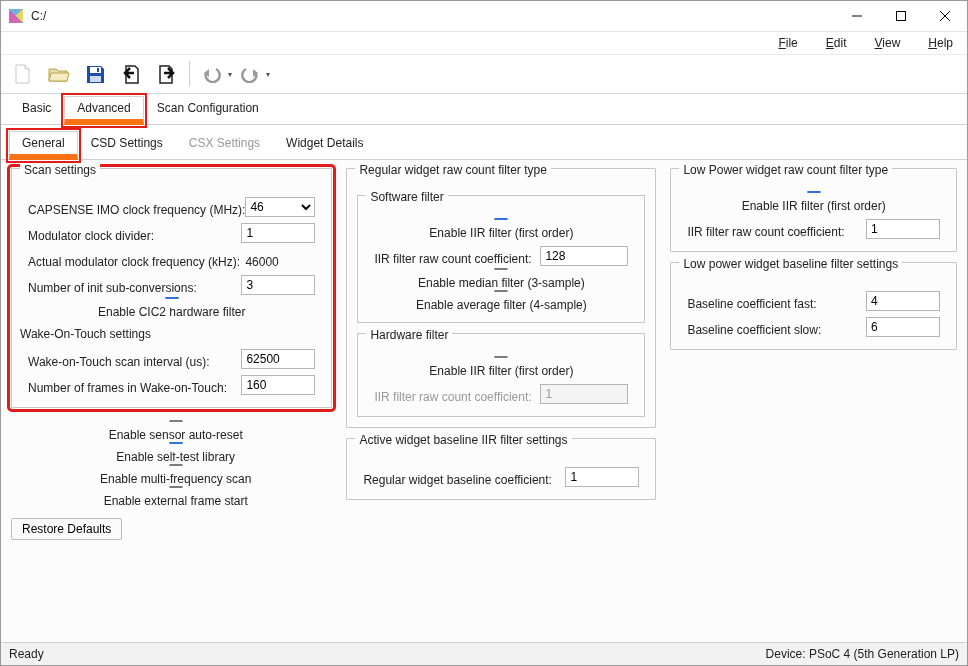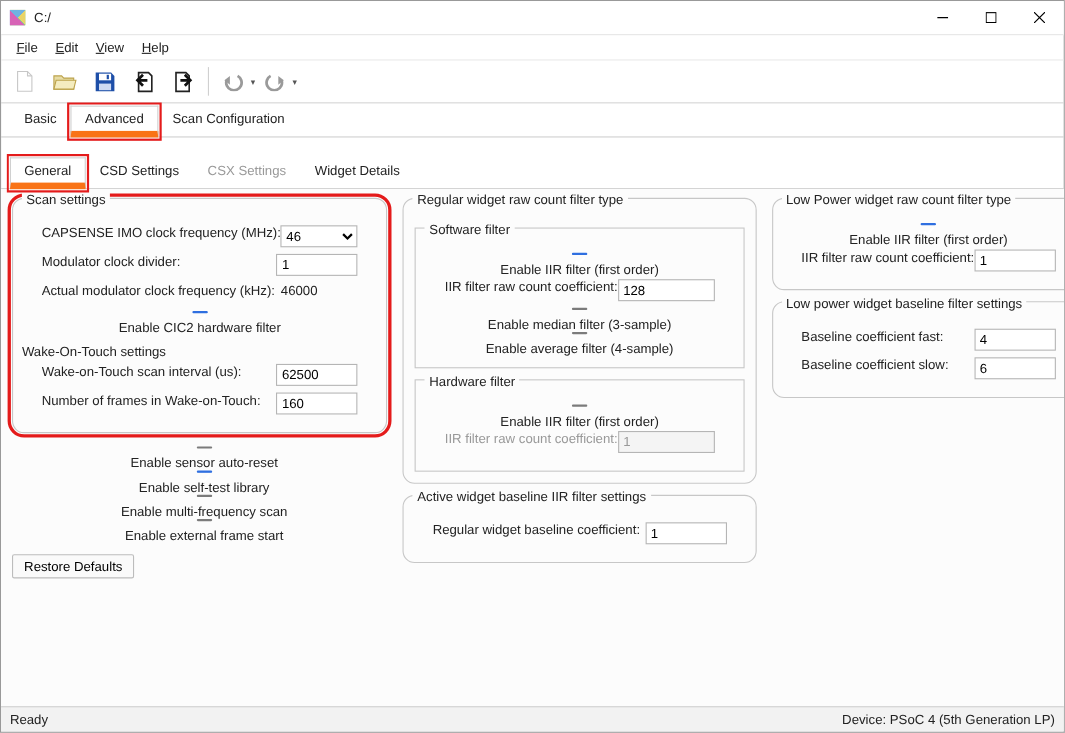--- a/index.html
+++ b/index.html
@@ -30,51 +30,51 @@
     background:
       linear-gradient(45deg,#d763b6 0 50%,transparent 50%),
       linear-gradient(135deg,#6fb2e0 0 50%,transparent 50%),
       linear-gradient(225deg,#e9d367 0 50%,transparent 50%),
       linear-gradient(315deg,#88d08e 0 50%,transparent 50%);
   }
   .win-title{flex:0 0 auto;font-size:12px;}
   .title-spacer{flex:1}
   .win-btn{width:44px;height:30px;display:flex;align-items:center;justify-content:center;cursor:pointer;}
   
-  .menubar{height:22px;display:flex;align-items:center;padding:0 6px;gap:0;}
+  .menubar{height:22px;display:flex;align-items:center;padding:0 6px;gap:12px;justify-content:flex-end;}
   .menu-item{padding:2px 8px;cursor:pointer;}
   .menu-underline{text-decoration:underline;text-decoration-skip-ink:none;}
   
   .toolbar{height:38px;border-top:1px solid #eaeaea;border-bottom:1px solid #d5d5d5;display:flex;align-items:center;padding:0 4px;gap:0;}
   .tool-btn{width:34px;height:34px;display:flex;align-items:center;justify-content:center;cursor:pointer;border:1px solid transparent;border-radius:2px;}
   .tool-sep{width:1px;height:26px;background:var(--border-light);margin:0 4px;}
   .drop-arrow{font-size:8px;color:#555;margin-left:-2px;}
   
   .tabrow{display:flex;border-bottom:1px solid var(--border-light);padding-left:8px;gap:0;margin-top:2px;}
   .tab{padding:4px 12px;border:1px solid transparent;border-bottom:none;position:relative;cursor:pointer;}
   .tab.active{background:var(--bg);border-color:var(--border-light);border-bottom:6px solid #f97316;margin-bottom:-1px;text-align:center;}
   .tab.highlighted{outline:2px solid var(--highlight);outline-offset:1px;}
   .tab.disabled{color:var(--text-muted);}
   
-  .subtabrow{display:flex;border-bottom:1px solid var(--border-light);padding-left:8px;gap:0;margin-top:18px;}
+  .subtabrow{display:flex;border-bottom:1px solid var(--border-light);padding-left:8px;gap:0;margin-top:6px;}
   
   .content{flex:1;overflow:auto;padding:8px 10px 0 10px;background:var(--bg-app);}
   .layout{display:flex;gap:14px;align-items:flex-start;}
   .col{display:flex;flex-direction:column;gap:10px;}
   .col.c1{flex:0 0 318px;}
   .col.c2{flex:0 0 310px;}
   .col.c3{flex:1;}
   
-  .group{border:1px solid var(--border-panel);border-radius:11px;padding:8px 10px 10px 10px;position:relative;}
+  .group{border:1px solid var(--border-panel);border-radius:1px;padding:8px 10px 10px 10px;position:relative;}
   .group.red-outline{outline:3px solid var(--highlight);outline-offset:1px;}
   .group-title{position:relative;top:-14px;left:-2px;background:var(--bg-app);display:inline-block;padding:0 4px;height:10px;margin-bottom:-4px;}
   .inner-group{border:1px solid var(--border-panel);padding:8px 10px 10px 10px;margin-top:4px;}
   .inner-group .group-title{background:var(--bg-app);}
   .subsection{margin-top:8px;}
-  .row{display:flex;align-items:flex-start;height:24px;margin:2px 16px;}
+  .row{display:flex;align-items:flex-end;height:24px;margin:2px 6px;}
   .row .lbl{flex:1;white-space:nowrap;overflow:hidden;text-overflow:ellipsis;}
   .row .val{flex:0 0 70px;}
   .num-input{width:64px;height:18px;border:1px solid #b5b5b5;padding:0 4px;font:inherit;background:#fff;}
   .num-input.wider{width:78px;}
   .num-input[disabled]{background:#f4f4f4;color:var(--text-muted);}
   select{width:70px;height:20px;border:1px solid #b5b5b5;font:inherit;background:#fff;}
   .chk-row{display:flex;align-items:center;height:22px;gap:6px;flex-direction:column;}
   input[type=checkbox]{appearance:none;width:14px;height:14px;border:1px solid #7b7b7b;border-radius:2px;background:#fff;position:relative;cursor:pointer;margin:0;}
   input[type=checkbox]:checked{background:var(--accent-blue);border-color:var(--accent-blue);}
   input[type=checkbox]:checked::after{content:"";position:absolute;left:4px;top:1px;width:3px;height:7px;border:solid #fff;border-width:0 2px 2px 0;transform:rotate(40deg);}
@@ -191,20 +191,24 @@
             <select class="val"><option>46</option></select>
           </div>
           <div class="row">
             <span class="lbl">Modulator clock divider:</span>
             <input class="num-input" value="1" style="">
           </div>
           <div class="row">
             <span class="lbl">Actual modulator clock frequency (kHz):</span>
             <span class="static-val" style="flex:0 0 70px">46000</span>
           </div>
+          <div class="row">
+            <span class="lbl">Number of init sub-conversions:</span>
+            <input class="num-input" value="3" style="">
+          </div>
           <div class="chk-row">
             <input type="checkbox" checked="" style="">
             <span>Enable CIC2 hardware filter</span>
           </div>
 
           <div class="subsection">
             <div style="margin:8px 0 4px -2px">Wake-On-Touch settings</div>
             <div class="row">
               <span class="lbl">Wake-on-Touch scan interval (us):</span>
               <input class="num-input" value="62500" style="">

